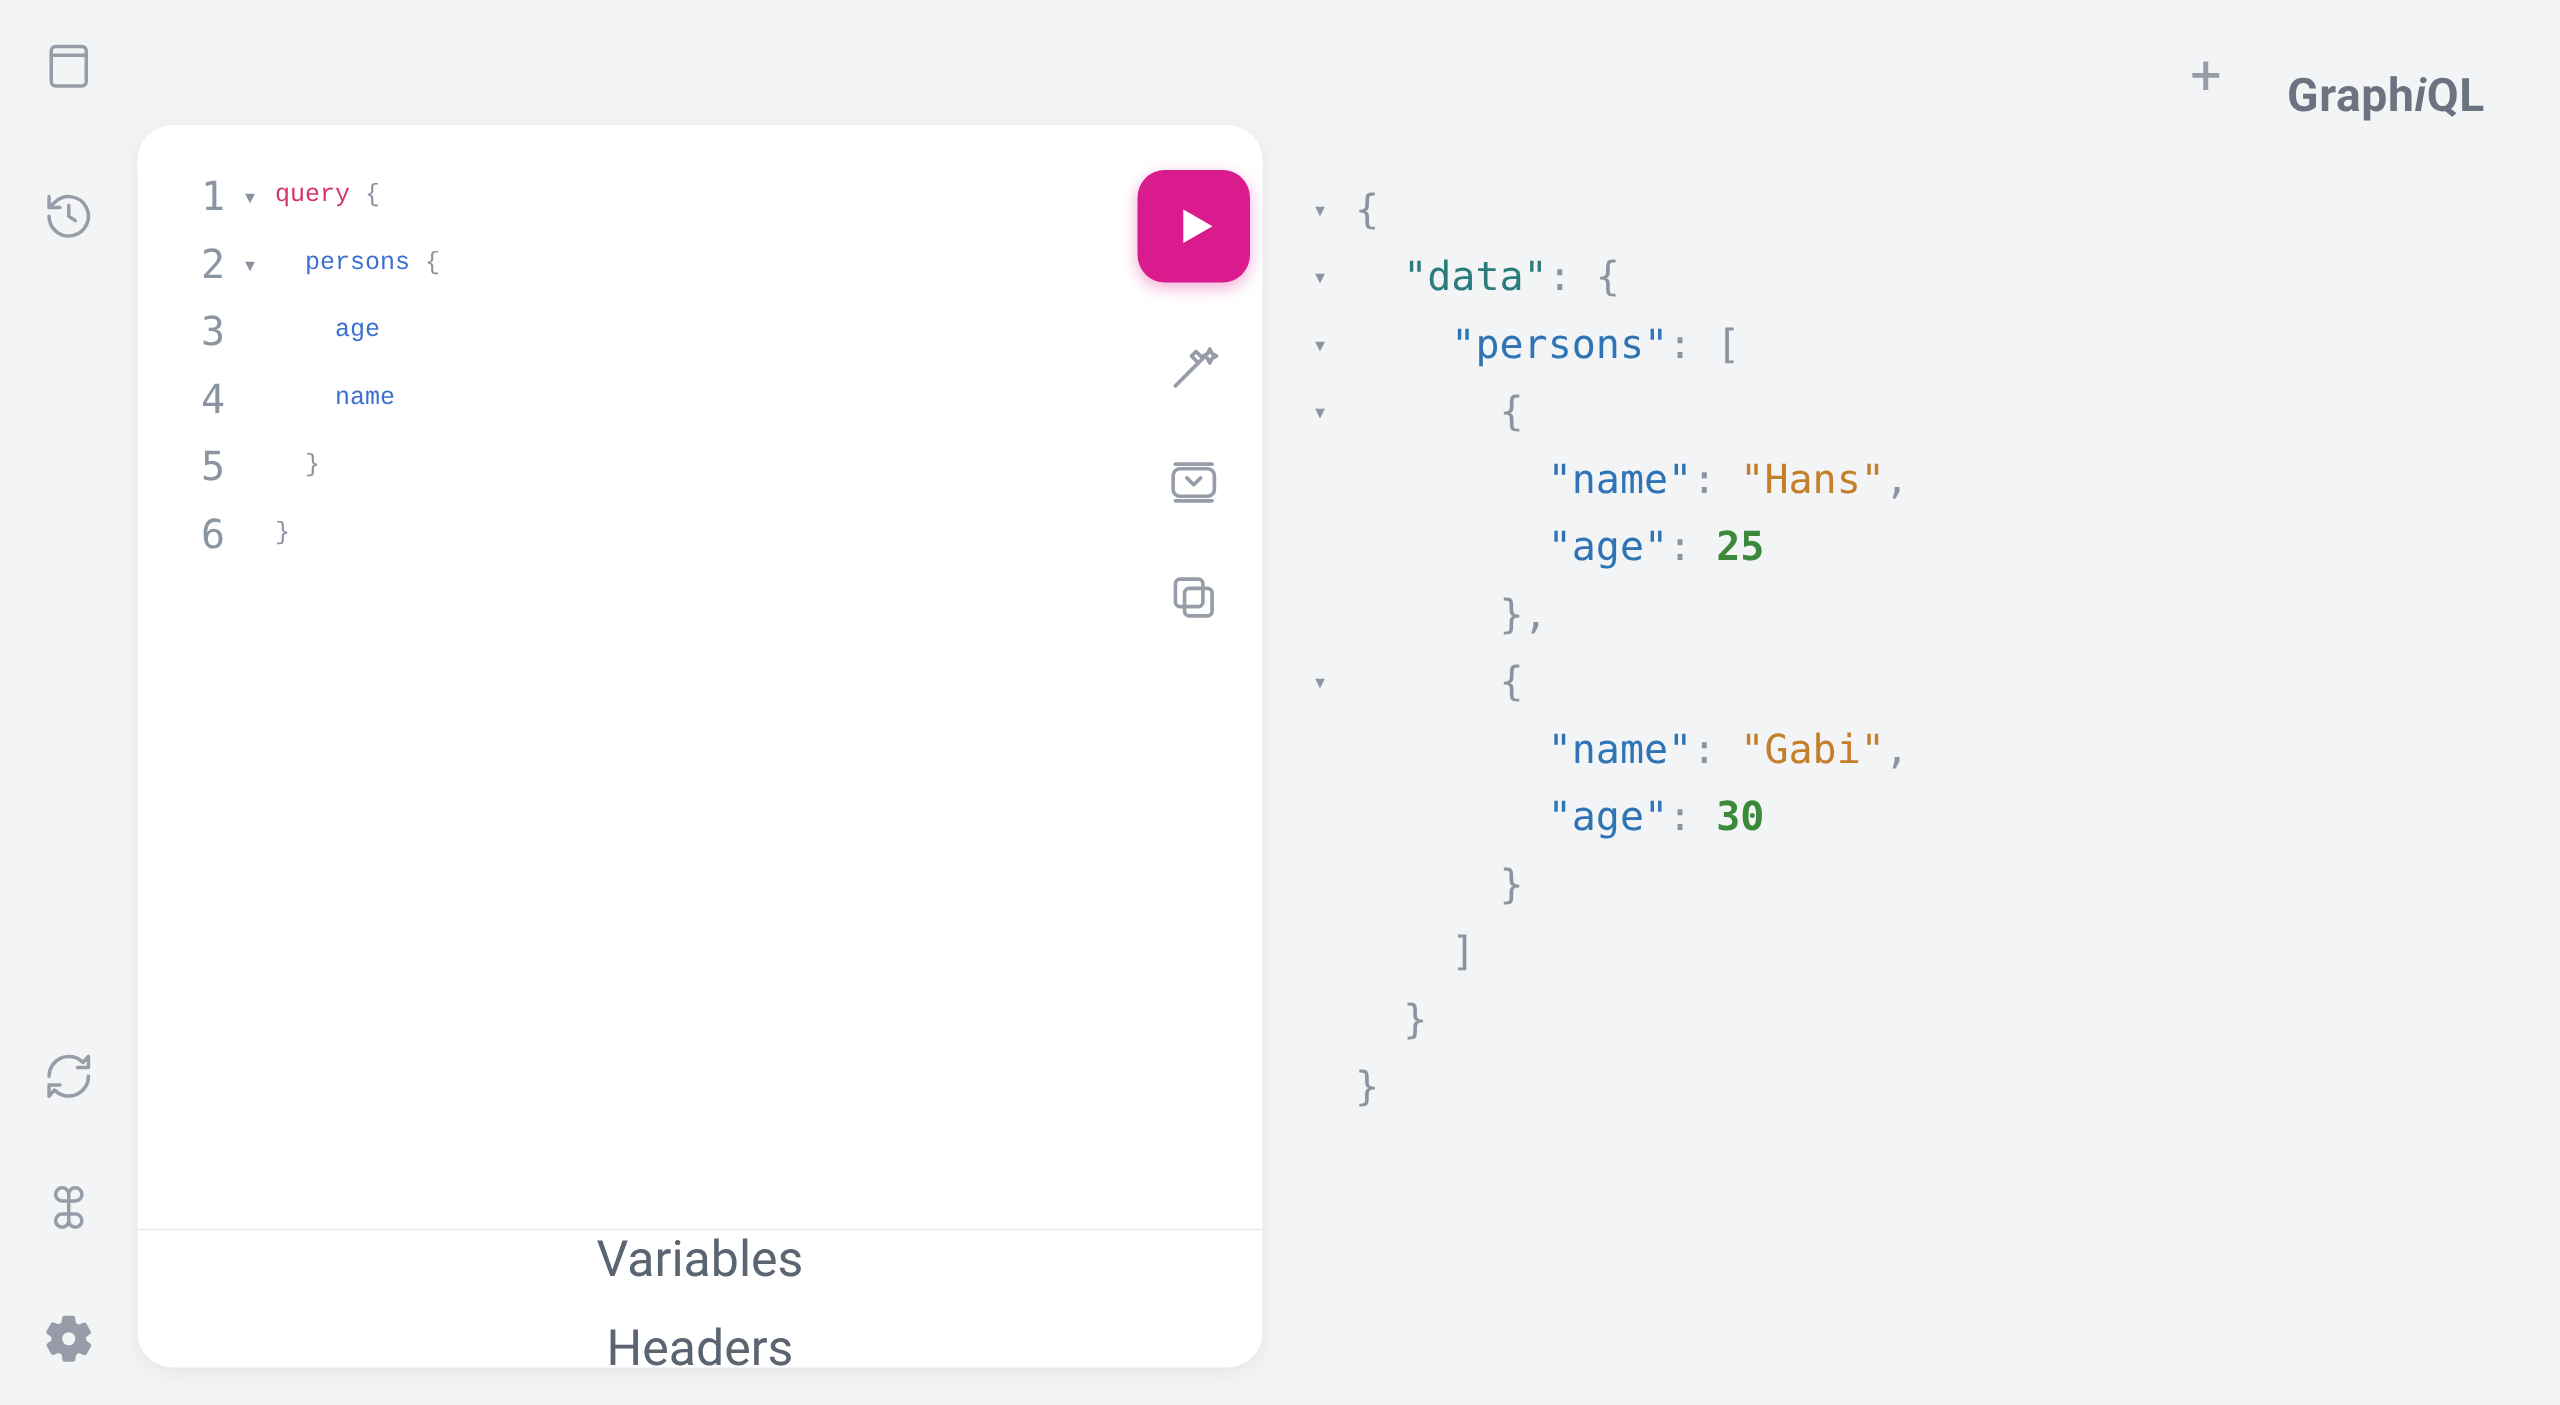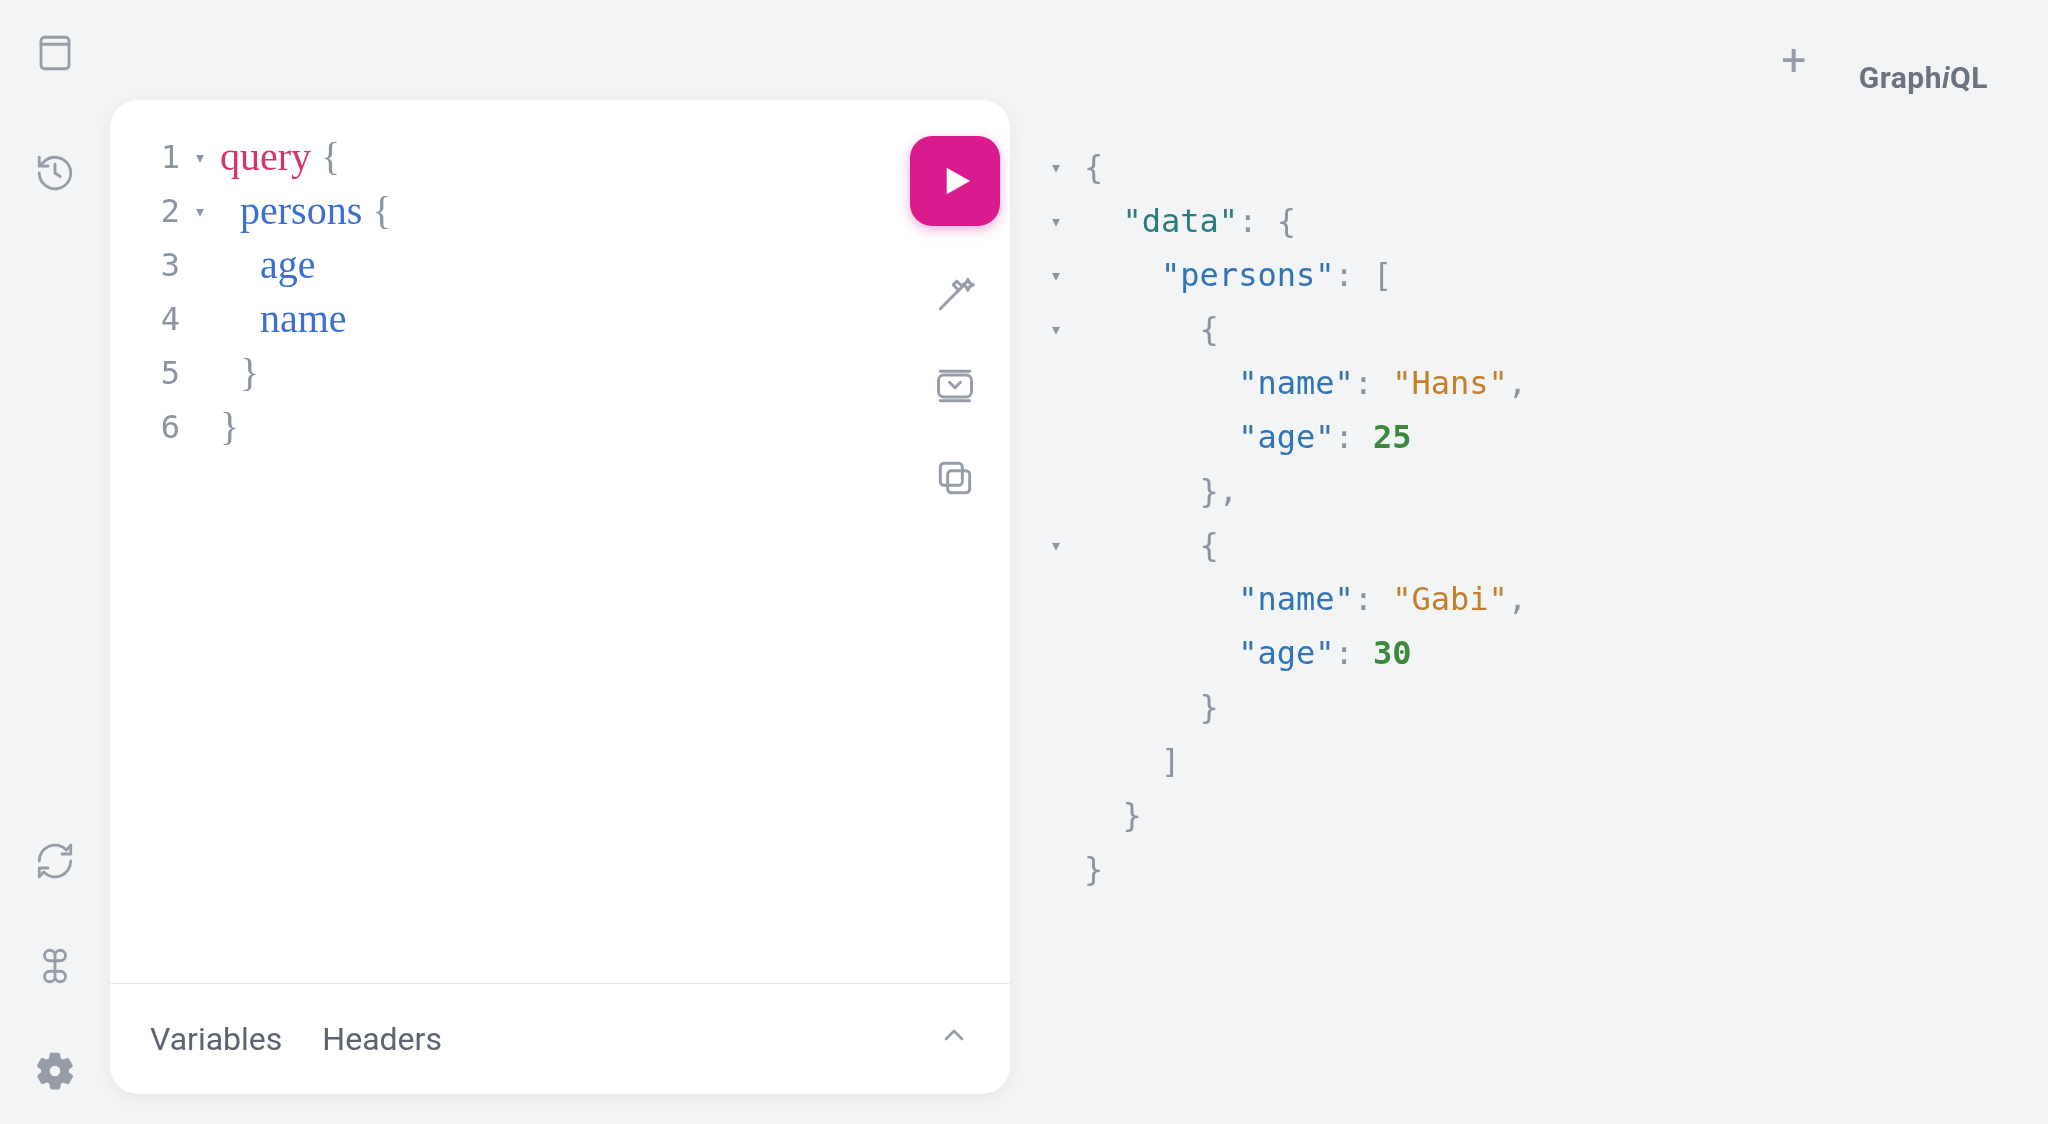--- a/index.html
+++ b/index.html
@@ -26,41 +26,41 @@
   .sidebar{width:110px;display:flex;flex-direction:column;align-items:center;padding-top:28px;padding-bottom:28px;box-sizing:border-box;}
   .sidebar-top,.sidebar-bottom{display:flex;flex-direction:column;align-items:center;gap:70px;}
   .sidebar-bottom{margin-top:auto;gap:55px;}
   .side-btn{width:50px;height:50px;display:flex;align-items:center;justify-content:center;cursor:pointer;color:var(--icon);}
   .side-btn svg{width:42px;height:42px;stroke:currentColor;}
 
   
   .main{flex:1;display:flex;flex-direction:column;padding:20px 30px 30px 0;box-sizing:border-box;}
   .topbar{display:flex;justify-content:flex-end;align-items:center;height:80px;gap:40px;padding-right:30px;}
   .add-tab{font-size:44px;color:var(--icon);line-height:1;cursor:pointer;width:50px;text-align:center;}
-  .logo{font-size:30px;font-weight:700;color:var(--logo);letter-spacing:0.5px;margin-top:35px;}
+  .logo{font-size:37px;font-weight:700;color:var(--logo);letter-spacing:0.5px;margin-top:35px;}
   .logo .i{font-style:italic;font-weight:600;}
 
   .panes{flex:1;display:flex;gap:30px;min-height:0;}
 
   
   .editor-card{width:900px;background:var(--panel);border-radius:28px;box-shadow:0 4px 20px rgba(0,0,0,0.06);display:flex;flex-direction:column;overflow:hidden;}
   .editor-body{flex:1;display:flex;padding:30px 0 0 0;}
   .gutter{width:70px;text-align:right;padding-right:14px;font-family:ui-monospace,SFMono-Regular,Menlo,Consolas,monospace;font-size:32px;line-height:54px;color:var(--gutter);user-select:none;}
   .fold-col{width:26px;font-family:ui-monospace,monospace;font-size:20px;line-height:54px;color:var(--gutter);user-select:none;}
-  .code{flex:1;font-family:Liberation Serif, serif;font-size:40px;line-height:54px;white-space:pre;color:var(--punct);}
+  .code{flex:1;font-family:Liberation Mono, monospace;font-size:20px;line-height:54px;white-space:pre;color:var(--punct);}
   .code .kw{color:var(--kw);}
   .code .fld{color:var(--field);}
 
   .editor-tools{width:110px;display:flex;flex-direction:column;align-items:center;gap:44px;padding-top:6px;}
   .run-btn{width:90px;height:90px;border-radius:22px;background:var(--pink);display:flex;align-items:center;justify-content:center;cursor:pointer;box-shadow:0 4px 12px rgba(217,27,142,0.35);}
   .run-btn svg{width:40px;height:40px;fill:#fff;}
   .tool-btn{width:48px;height:48px;color:var(--icon);cursor:pointer;display:flex;align-items:center;justify-content:center;}
   .tool-btn svg{width:44px;height:44px;stroke:currentColor;}
 
-  .editor-footer{border-top:1px solid var(--border);display:flex;align-items:center;padding:0 40px;height:110px;gap:40px;font-size:32px;color:var(--text);}
+  .editor-footer{border-top:1px solid var(--border);display:flex;align-items:center;padding:0 40px;height:110px;gap:24px;font-size:40px;color:var(--text);flex-direction:column;}
   .footer-tab{cursor:pointer;}
   .footer-chevron{margin-left:auto;color:var(--icon);cursor:pointer;}
   .footer-chevron svg{width:32px;height:32px;stroke:currentColor;}
 
   
   .response{flex:1;padding:40px 20px 0 10px;font-family:ui-monospace,SFMono-Regular,Menlo,Consolas,monospace;font-size:32px;line-height:54px;color:var(--punct);overflow:auto;}
   .resp-line{display:flex;}
   .resp-fold{width:34px;font-size:20px;color:var(--gutter);user-select:none;}
   .resp-code{white-space:pre;}
   .resp-code .key{color:var(--prop);}

